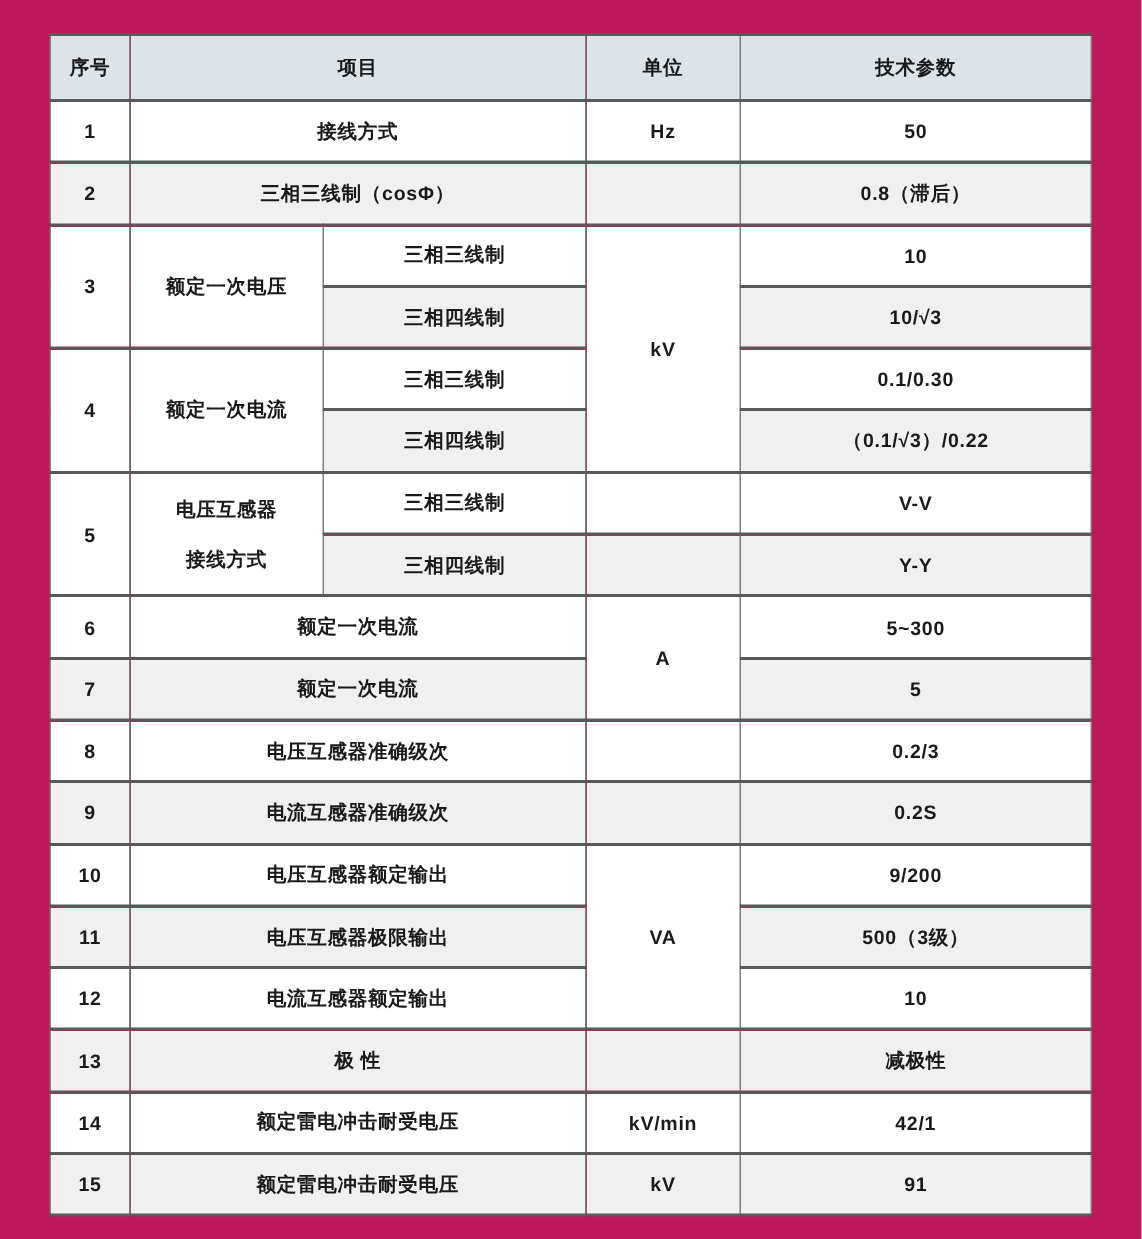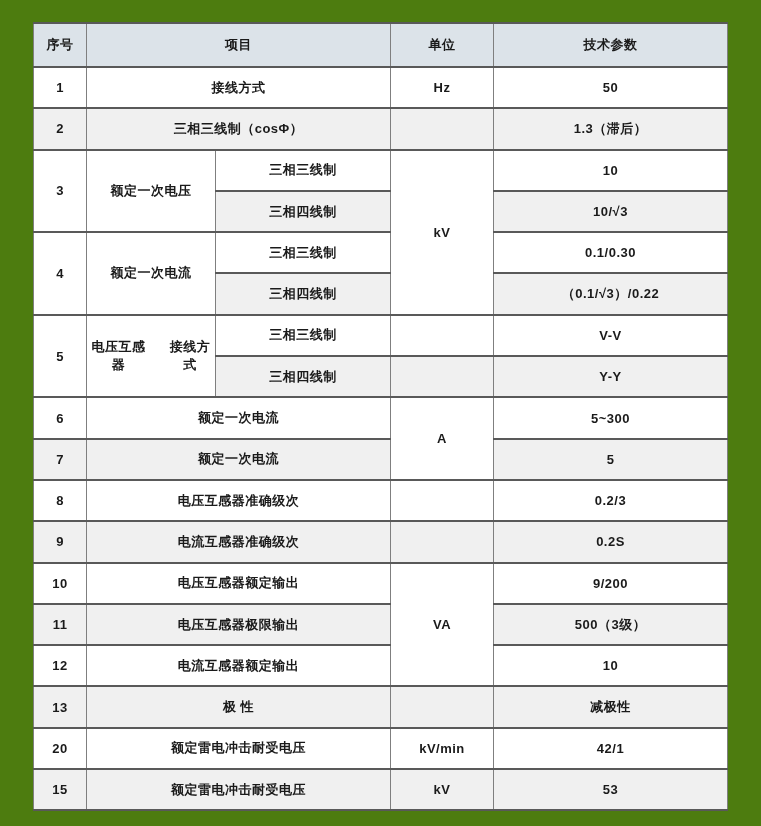--- a/index.html
+++ b/index.html
@@ -5,21 +5,21 @@
   html, body {
     margin: 0;
     padding: 0;
     background: #ffffff;
     font-family: "Liberation Sans", "DejaVu Sans", sans-serif;
   }
   .page {
     position: relative;
     width: 761px;
     height: 826px;
-    background: #4d7c0f;
+    background: #be185d;
     overflow: hidden;
   }
   table.spec {
     position: absolute;
     left: 33px;
     top: 22px;
     width: 694px;
     border-collapse: collapse;
     table-layout: fixed;
   }
@@ -37,20 +37,21 @@
     background: #ffffff;
     letter-spacing: 0.5px;
     overflow: hidden;
   }
   .spec thead tr { height: 44px; }
   .spec tbody tr { height: 41.3px; }
   .spec th { background: #dce3e9; }
   .spec td.alt { background: #f0f0f0; }
   .stack {
     display: flex;
+    flex-direction: column;
     align-items: center;
     gap: 15px;
   }
   .watermark {
     position: absolute;
     left: 265px;
     top: 784px;
     font-family: "DejaVu Sans Mono", "Liberation Mono", monospace;
     font-weight: bold;
     font-size: 29px;
@@ -86,21 +87,21 @@
         <td>1</td>
         <td colspan="2">接线方式</td>
         <td>Hz</td>
         <td>50</td>
       </tr>
 
       <tr>
         <td class="alt">2</td>
         <td class="alt" colspan="2">三相三线制（cosΦ）</td>
         <td class="alt"></td>
-        <td class="alt">1.3（滞后）</td>
+        <td class="alt">0.8（滞后）</td>
       </tr>
 
       <tr>
         <td rowspan="2">3</td>
         <td rowspan="2">额定一次电压</td>
         <td>三相三线制</td>
         <td rowspan="4">kV</td>
         <td>10</td>
       </tr>
 
@@ -187,29 +188,29 @@
       </tr>
 
       <tr>
         <td class="alt">13</td>
         <td class="alt" colspan="2">极 性</td>
         <td class="alt"></td>
         <td class="alt">减极性</td>
       </tr>
 
       <tr>
-        <td>20</td>
+        <td>14</td>
         <td colspan="2">额定雷电冲击耐受电压</td>
         <td>kV/min</td>
         <td>42/1</td>
       </tr>
 
       <tr>
         <td class="alt">15</td>
         <td class="alt" colspan="2">额定雷电冲击耐受电压</td>
         <td class="alt">kV</td>
-        <td class="alt">53</td>
+        <td class="alt">91</td>
       </tr>
     </tbody>
   </table>
 
 
 </div>
 
 </body></html>

